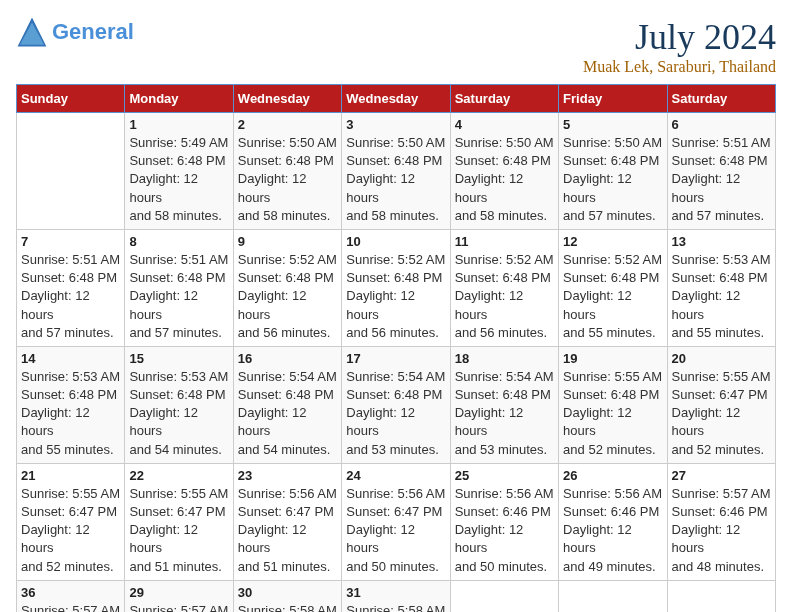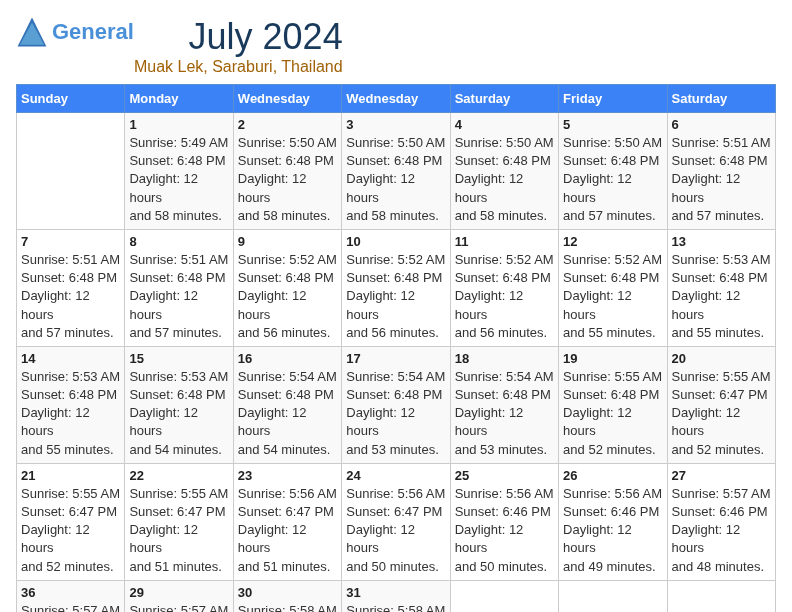--- a/index.html
+++ b/index.html
@@ -5,21 +5,21 @@
     * { box-sizing: border-box; margin: 0; padding: 0; }
     body {
       font-family: Arial, sans-serif;
       background: #fff;
       width: 792px;
       min-height: 612px;
       padding: 16px;
     }
     .header {
       display: flex;
-      justify-content: flex-start;
+      justify-content: space-between;
       align-items: flex-start;
       margin-bottom: 8px;
     }
     .logo {
       display: flex;
       align-items: center;
     }
     .logo-text {
       font-size: 22px;
       font-weight: bold;
@@ -29,37 +29,38 @@
     .logo-text span {
       color: #4a90d9;
     }
     .logo-icon {
       width: 32px;
       height: 32px;
       margin-right: 4px;
     }
     .title-block {
       text-align: right;
+      font-family: Liberation Serif, serif;
     }
     .month-title {
       font-size: 36px;
       color: #1a3a5c;
       font-weight: normal;
     }
     .location {
       font-size: 16px;
       color: #a16207;
     }
     table {
       width: 100%;
       border-collapse: collapse;
       font-size: 11px;
     }
     thead tr th {
-      background-color: #3b82f6;
+      background-color: #b91c1c;
       color: #fff;
       padding: 6px 4px;
       text-align: left;
       font-size: 13px;
       border: 1px solid #5a8fd0;
     }
     tbody tr td {
       border: 1px solid #ccc;
       vertical-align: top;
       padding: 4px;

